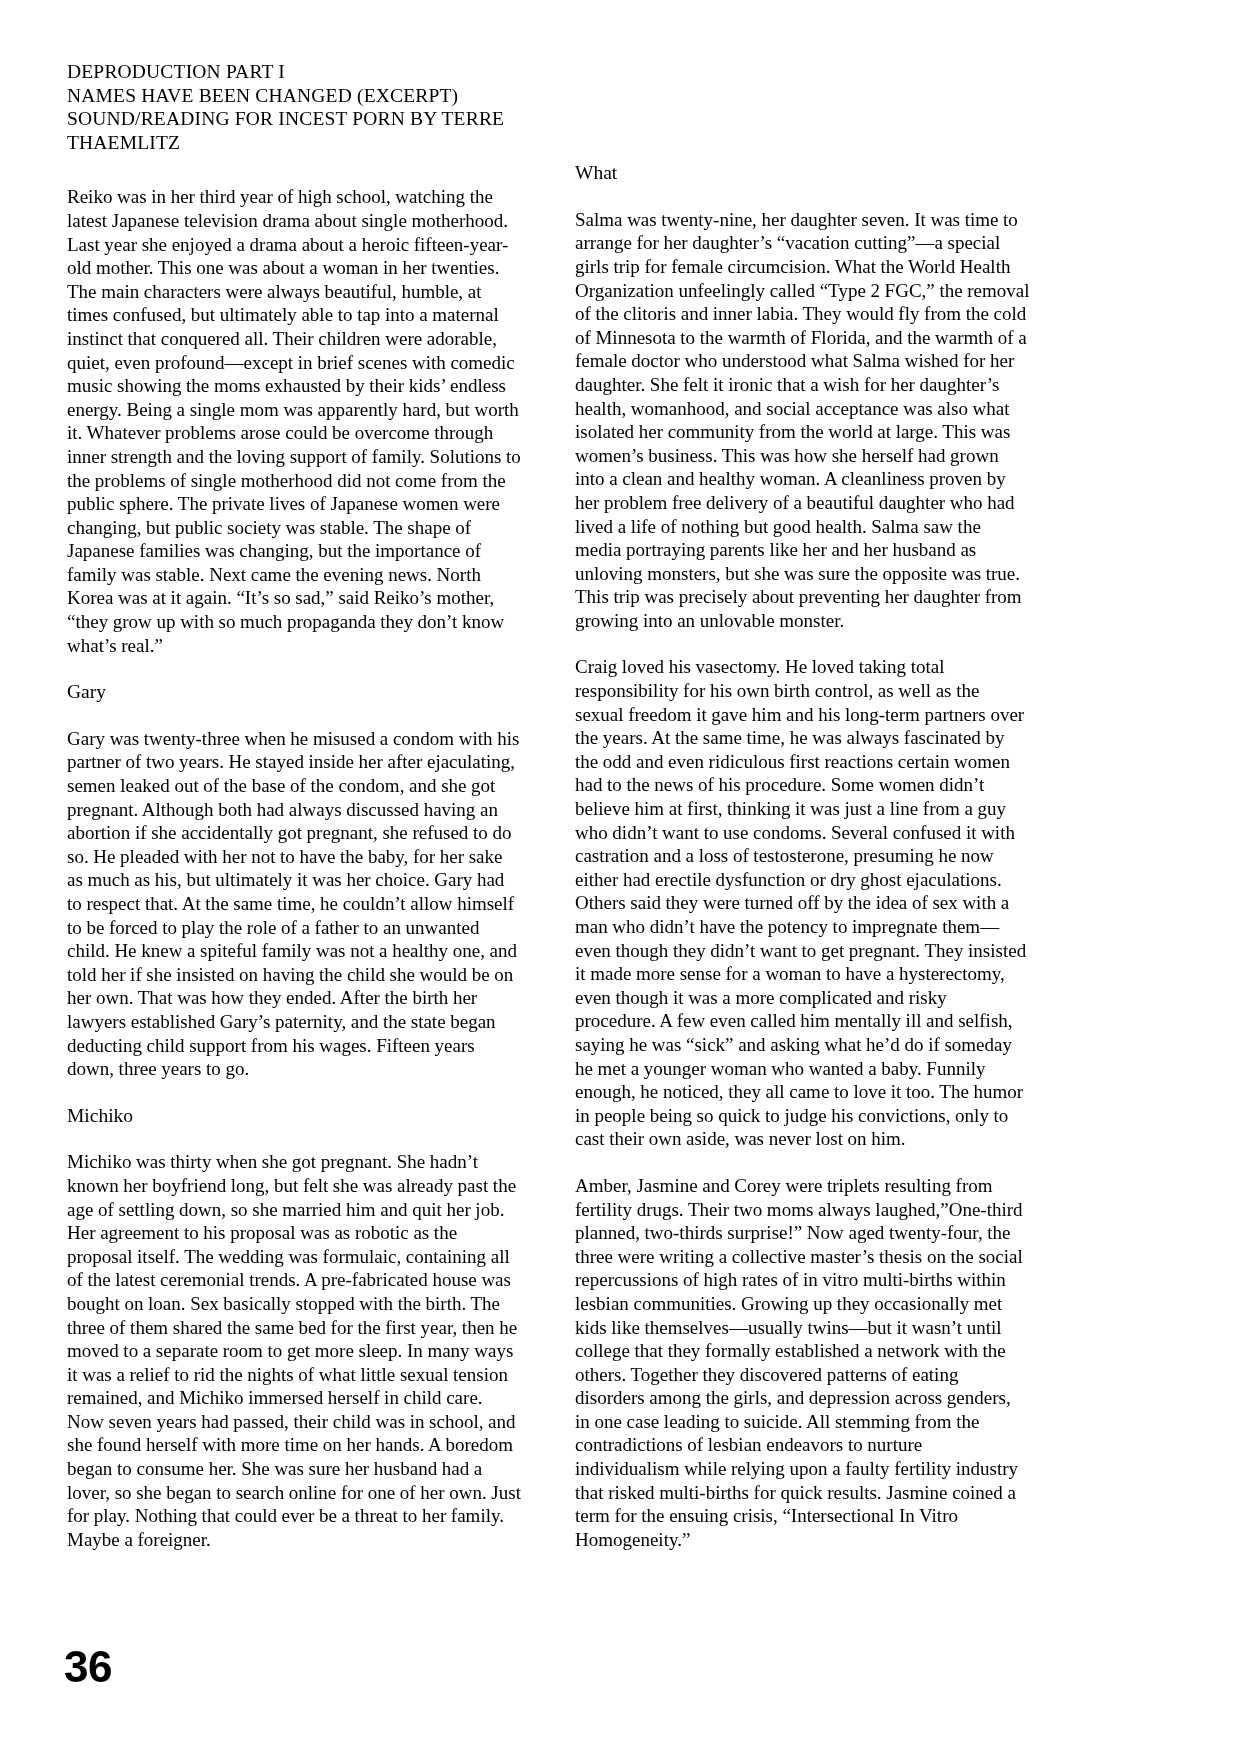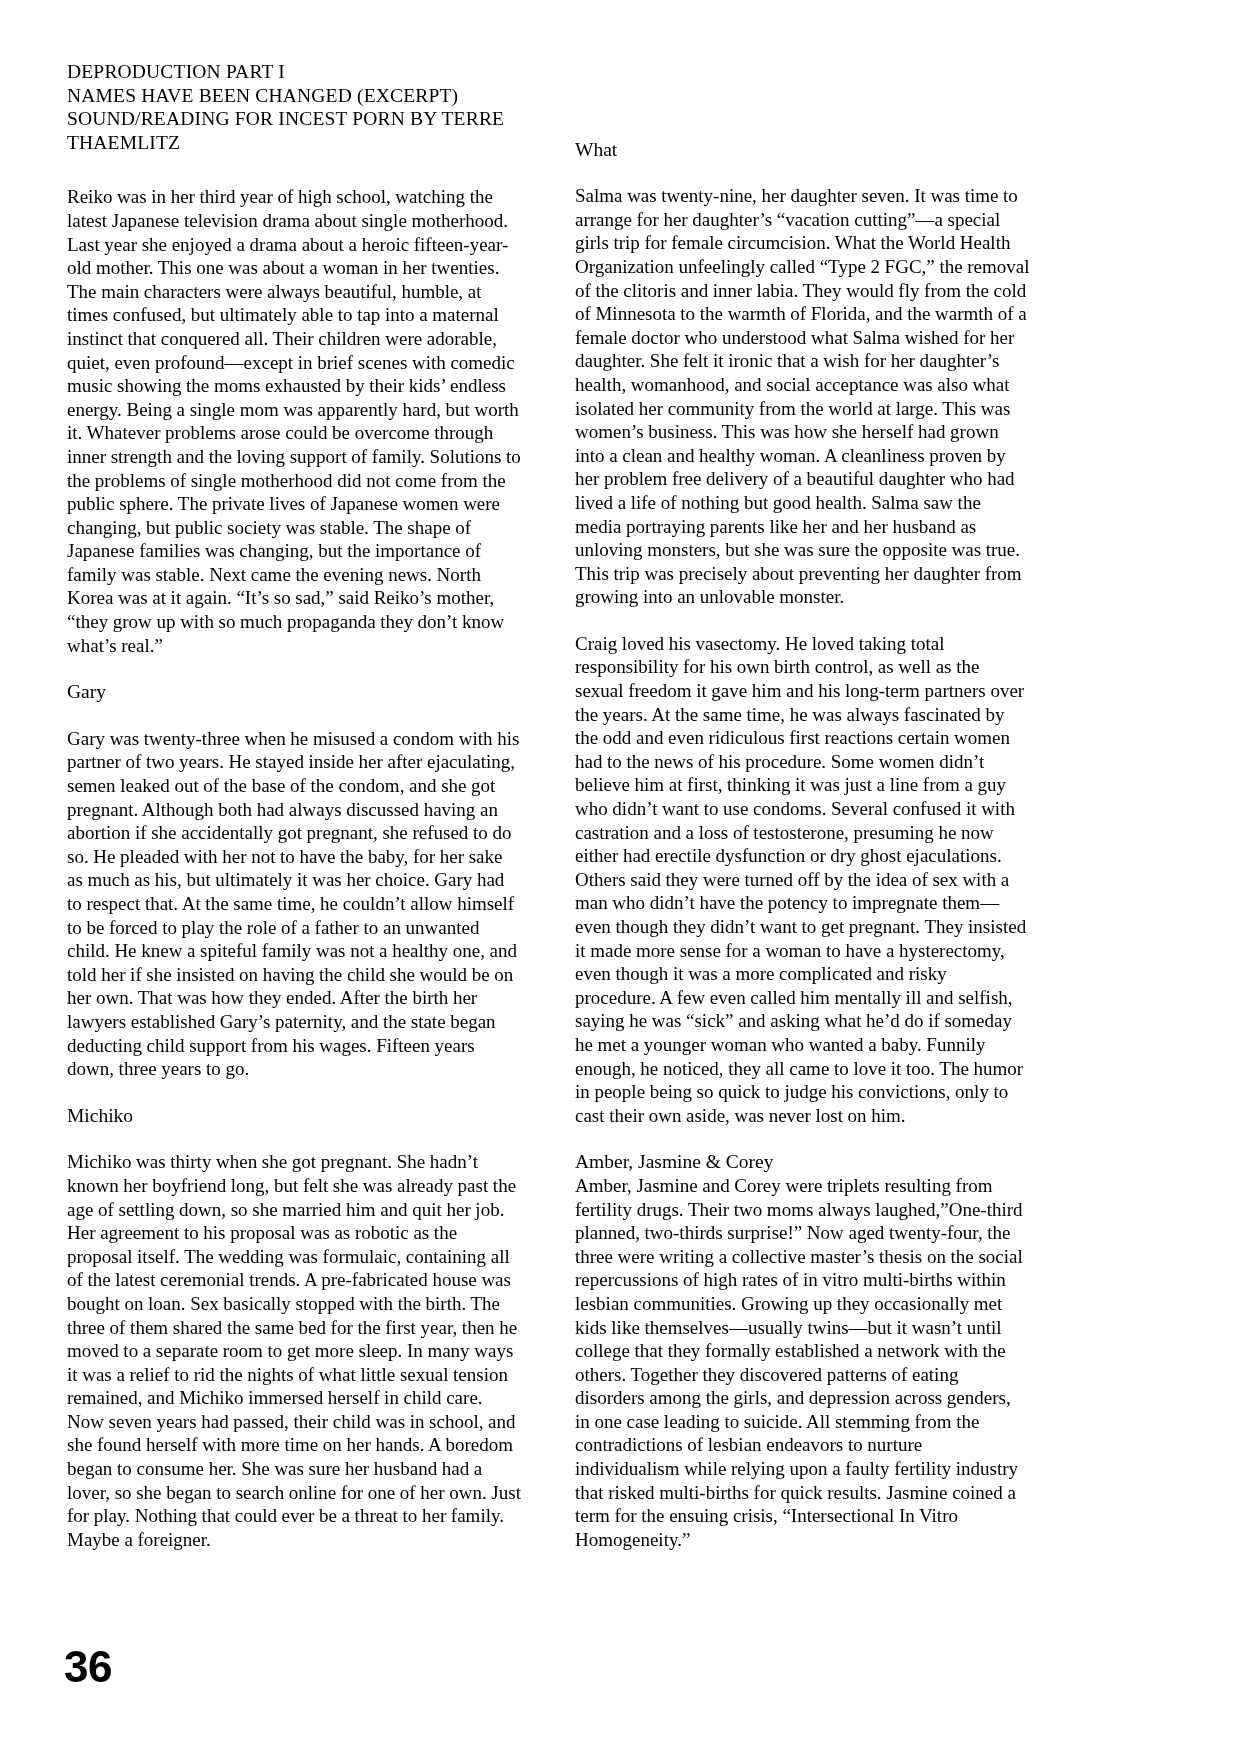--- a/index.html
+++ b/index.html
@@ -94,21 +94,20 @@
       <div class="section-heading">Michiko</div>
       <p class="body">Michiko was thirty when she got pregnant. She hadn’t known her boyfriend long, but felt she was already past the age of settling down, so she married him and quit her job. Her agreement to his proposal was as robotic as the proposal itself. The wedding was formulaic, containing all of the latest ceremonial trends. A pre-fabricated house was bought on loan. Sex basically stopped with the birth. The three of them shared the same bed for the first year, then he moved to a separate room to get more sleep. In many ways it was a relief to rid the nights of what little sexual tension remained, and Michiko immersed herself in child care. Now seven years had passed, their child was in school, and she found herself with more time on her hands. A boredom began to consume her. She was sure her husband had a lover, so she began to search online for one of her own. Just for play. Nothing that could ever be a threat to her family. Maybe a foreigner.</p>
     </div>
 
     <div class="col">
       <div class="section-heading">What</div>
       <p class="body">Salma was twenty-nine, her daughter seven. It was time to arrange for her daughter’s “vacation cutting”—a special girls trip for female circumcision. What the World Health Organization unfeelingly called “Type 2 FGC,” the removal of the clitoris and inner labia. They would fly from the cold of Minnesota to the warmth of Florida, and the warmth of a female doctor who understood what Salma wished for her daughter. She felt it ironic that a wish for her daughter’s health, womanhood, and social acceptance was also what isolated her community from the world at large. This was women’s business. This was how she herself had grown into a clean and healthy woman. A cleanliness proven by her problem free delivery of a beautiful daughter who had lived a life of nothing but good health. Salma saw the media portraying parents like her and her husband as unloving monsters, but she was sure the opposite was true. This trip was precisely about preventing her daughter from growing into an unlovable monster.</p>
 
       <p class="body">Craig loved his vasectomy. He loved taking total responsibility for his own birth control, as well as the sexual freedom it gave him and his long-term partners over the years. At the same time, he was always fascinated by the odd and even ridiculous first reactions certain women had to the news of his procedure. Some women didn’t believe him at first, thinking it was just a line from a guy who didn’t want to use condoms. Several confused it with castration and a loss of testosterone, presuming he now either had erectile dysfunction or dry ghost ejaculations. Others said they were turned off by the idea of sex with a man who didn’t have the potency to impregnate them—even though they didn’t want to get pregnant. They insisted it made more sense for a woman to have a hysterectomy, even though it was a more complicated and risky procedure. A few even called him mentally ill and selfish, saying he was “sick” and asking what he’d do if someday he met a younger woman who wanted a baby. Funnily enough, he noticed, they all came to love it too. The humor in people being so quick to judge his convictions, only to cast their own aside, was never lost on him.</p>
 
-      <div class="section-heading tight">Amber, Jasmine &amp; Corey</div>
       <p class="body">Amber, Jasmine and Corey were triplets resulting from fertility drugs. Their two moms always laughed,”One-third planned, two-thirds surprise!” Now aged twenty-four, the three were writing a collective master’s thesis on the social repercussions of high rates of in vitro multi-births within lesbian communities. Growing up they occasionally met kids like themselves—usually twins—but it wasn’t until college that they formally established a network with the others. Together they discovered patterns of eating disorders among the girls, and depression across genders, in one case leading to suicide. All stemming from the contradictions of lesbian endeavors to nurture individualism while relying upon a faulty fertility industry that risked multi-births for quick results. Jasmine coined a term for the ensuing crisis, “Intersectional In Vitro Homogeneity.”</p>
     </div>
 
   </div>
 
   <div class="page-number">36</div>
 
 </div>
 
 </body></html>

